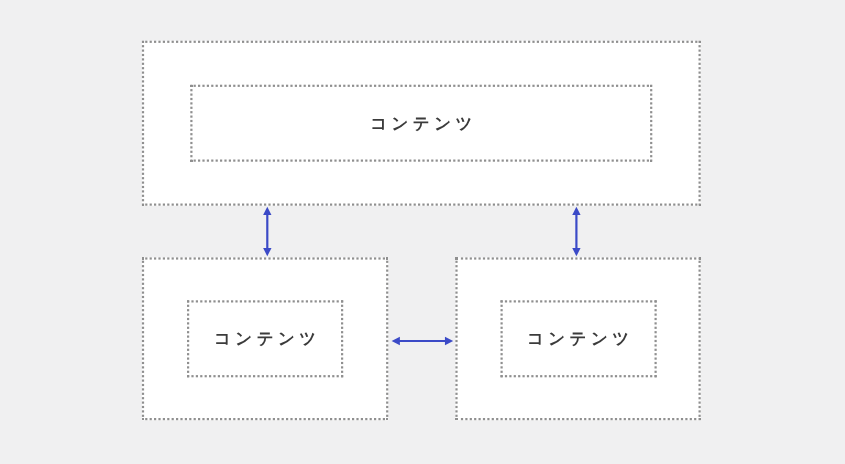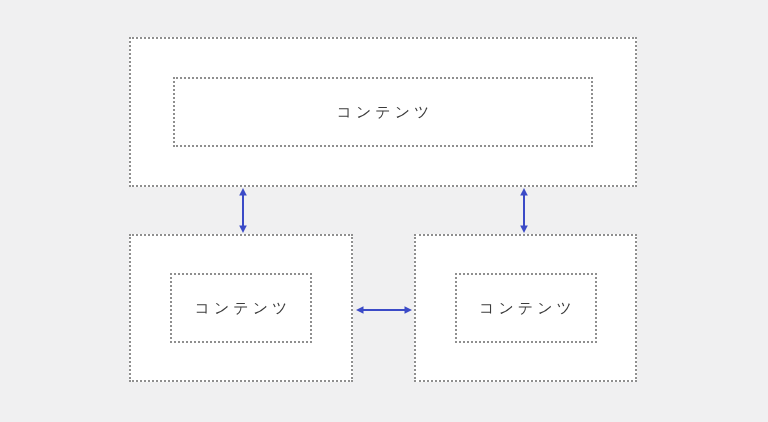--- a/index.html
+++ b/index.html
@@ -16,21 +16,21 @@
     font-family:"DejaVu Sans","Liberation Sans",sans-serif;
   }
   .canvas{
     position:relative;
     width:768px;height:422px;
   }
   .outer-box{
     position:absolute;
     background:var(--box-bg);
     border:2px dotted var(--border);
-    display:flex;align-items:center;justify-content:center;
+    display:flex;align-items:center;justify-content:center;font-weight:bold;
   }
   .inner-box{
     background:var(--box-bg);
     border:2px dotted var(--border);
     display:flex;align-items:center;justify-content:center;
   }
   .outer-top{left:129px;top:37px;width:508px;height:150px;}
   .inner-top{width:420px;height:70px;}
   .outer-bl{left:129px;top:234px;width:224px;height:148px;}
   .outer-br{left:414px;top:234px;width:223px;height:148px;}

